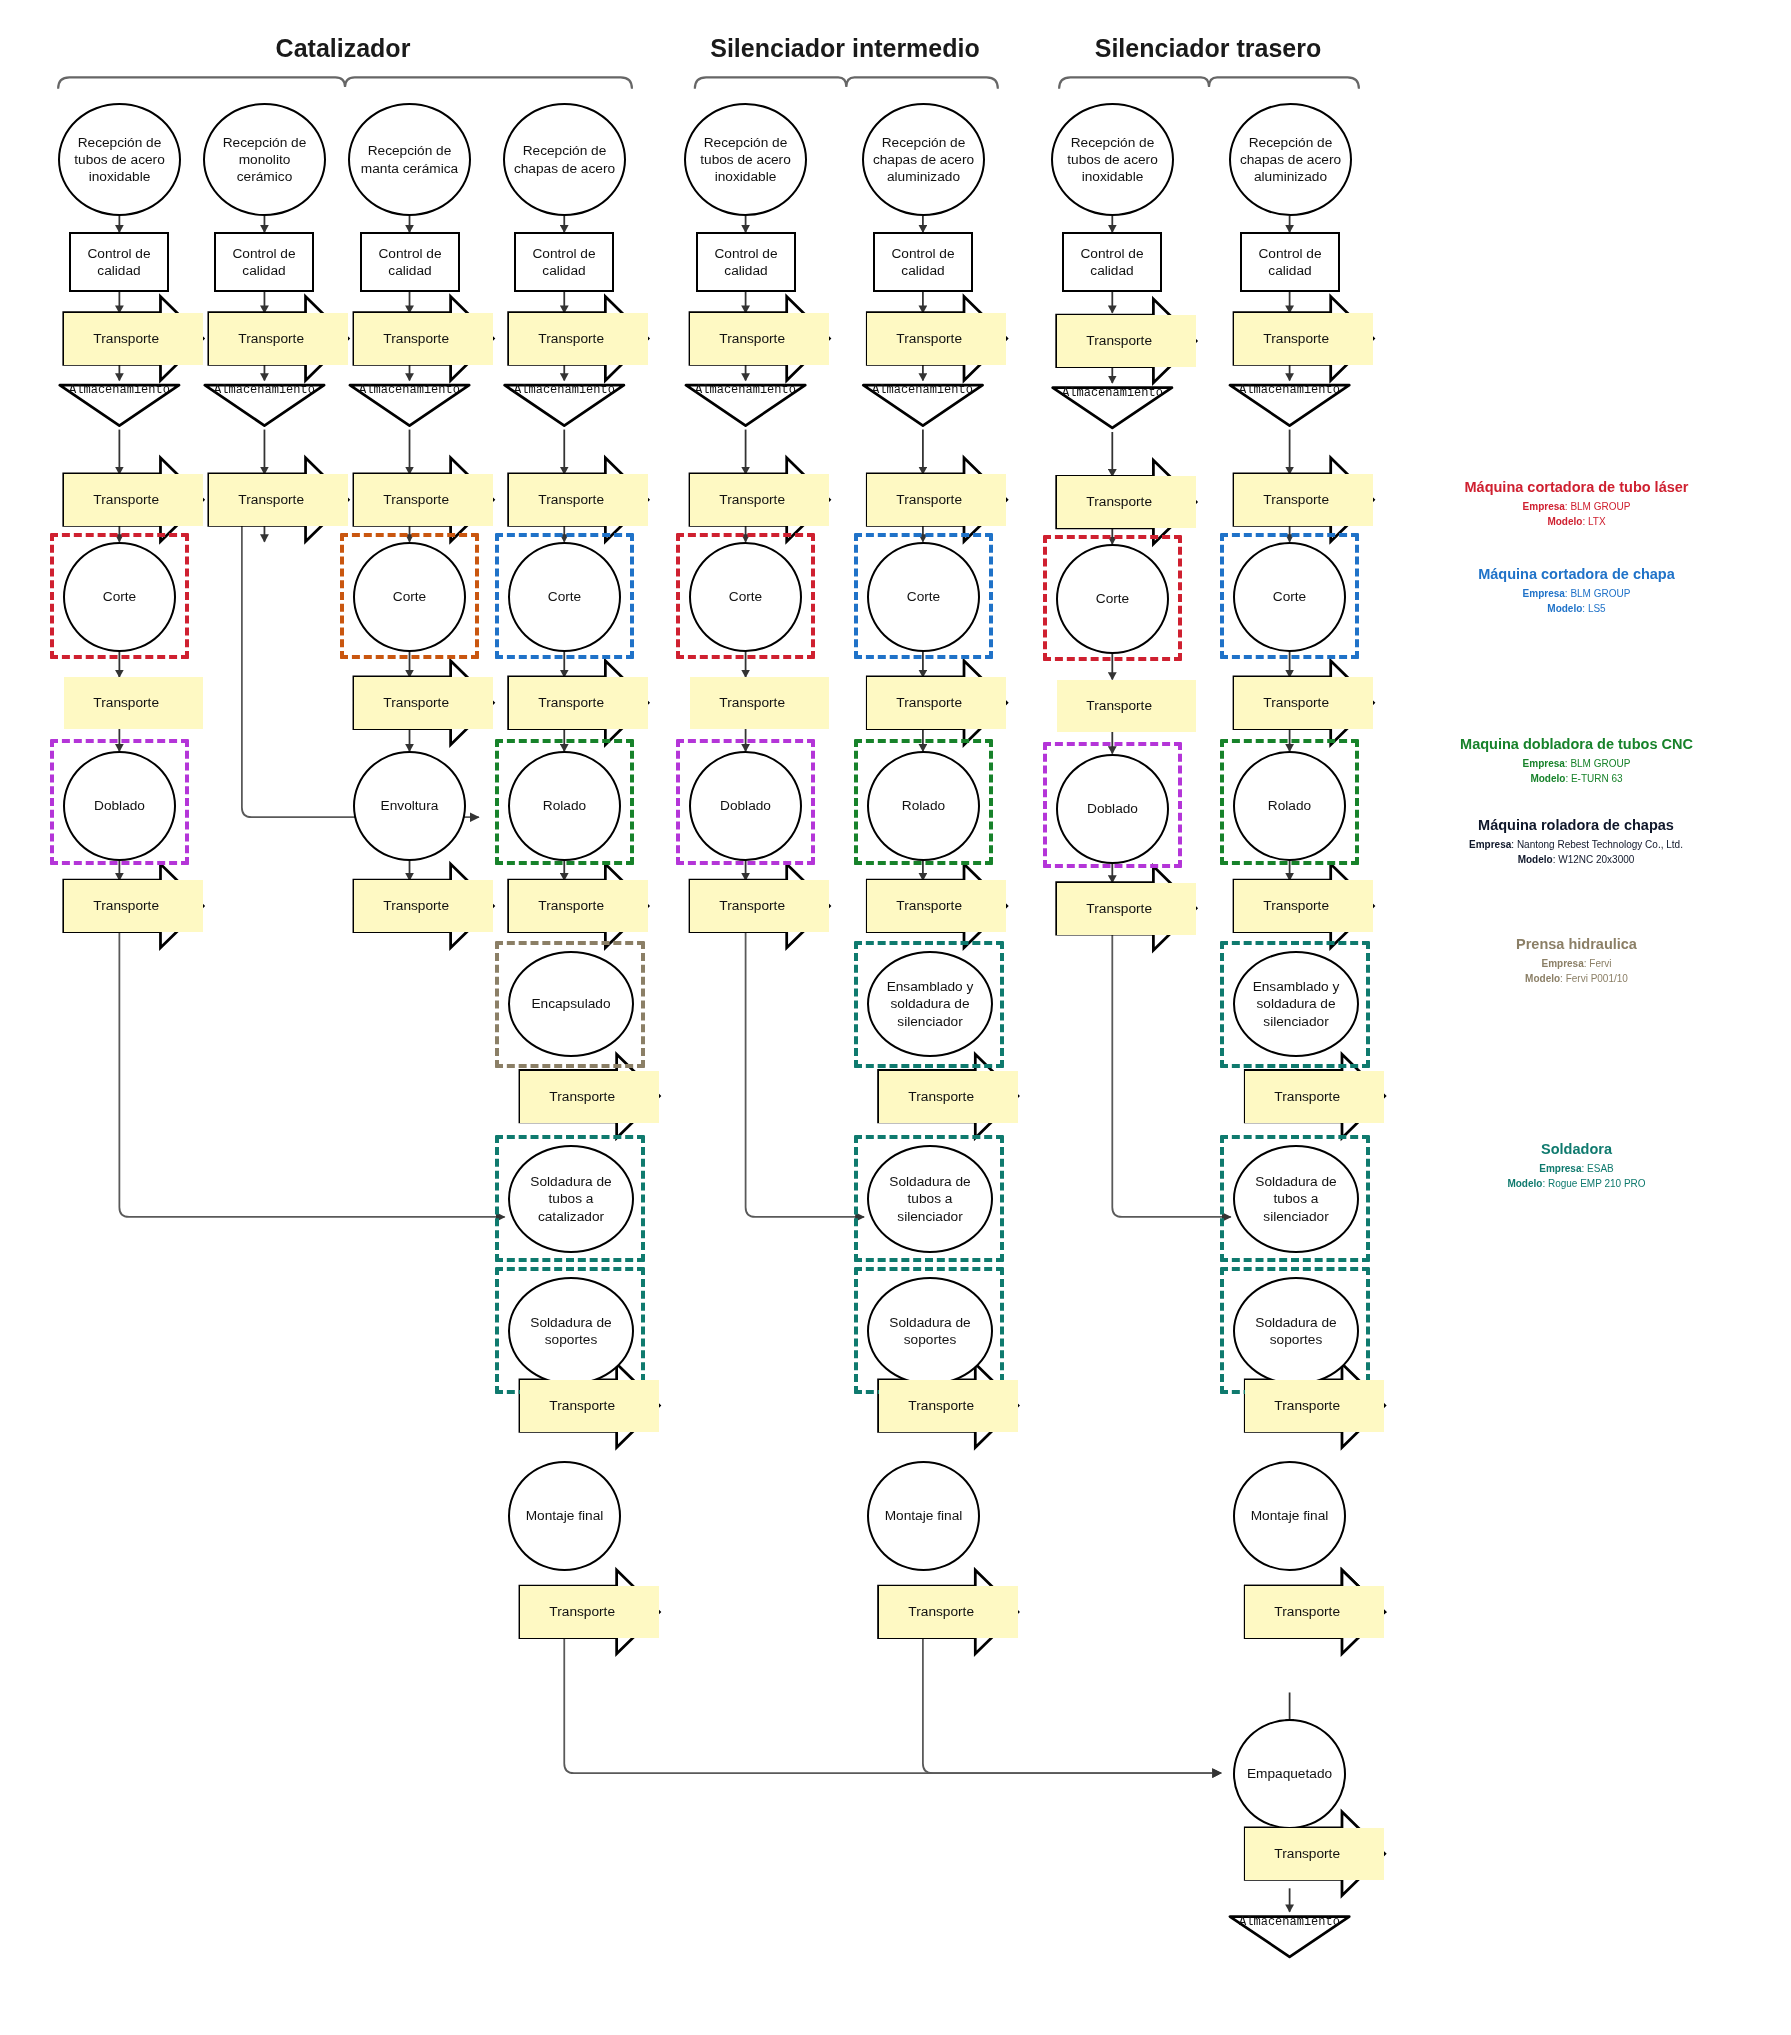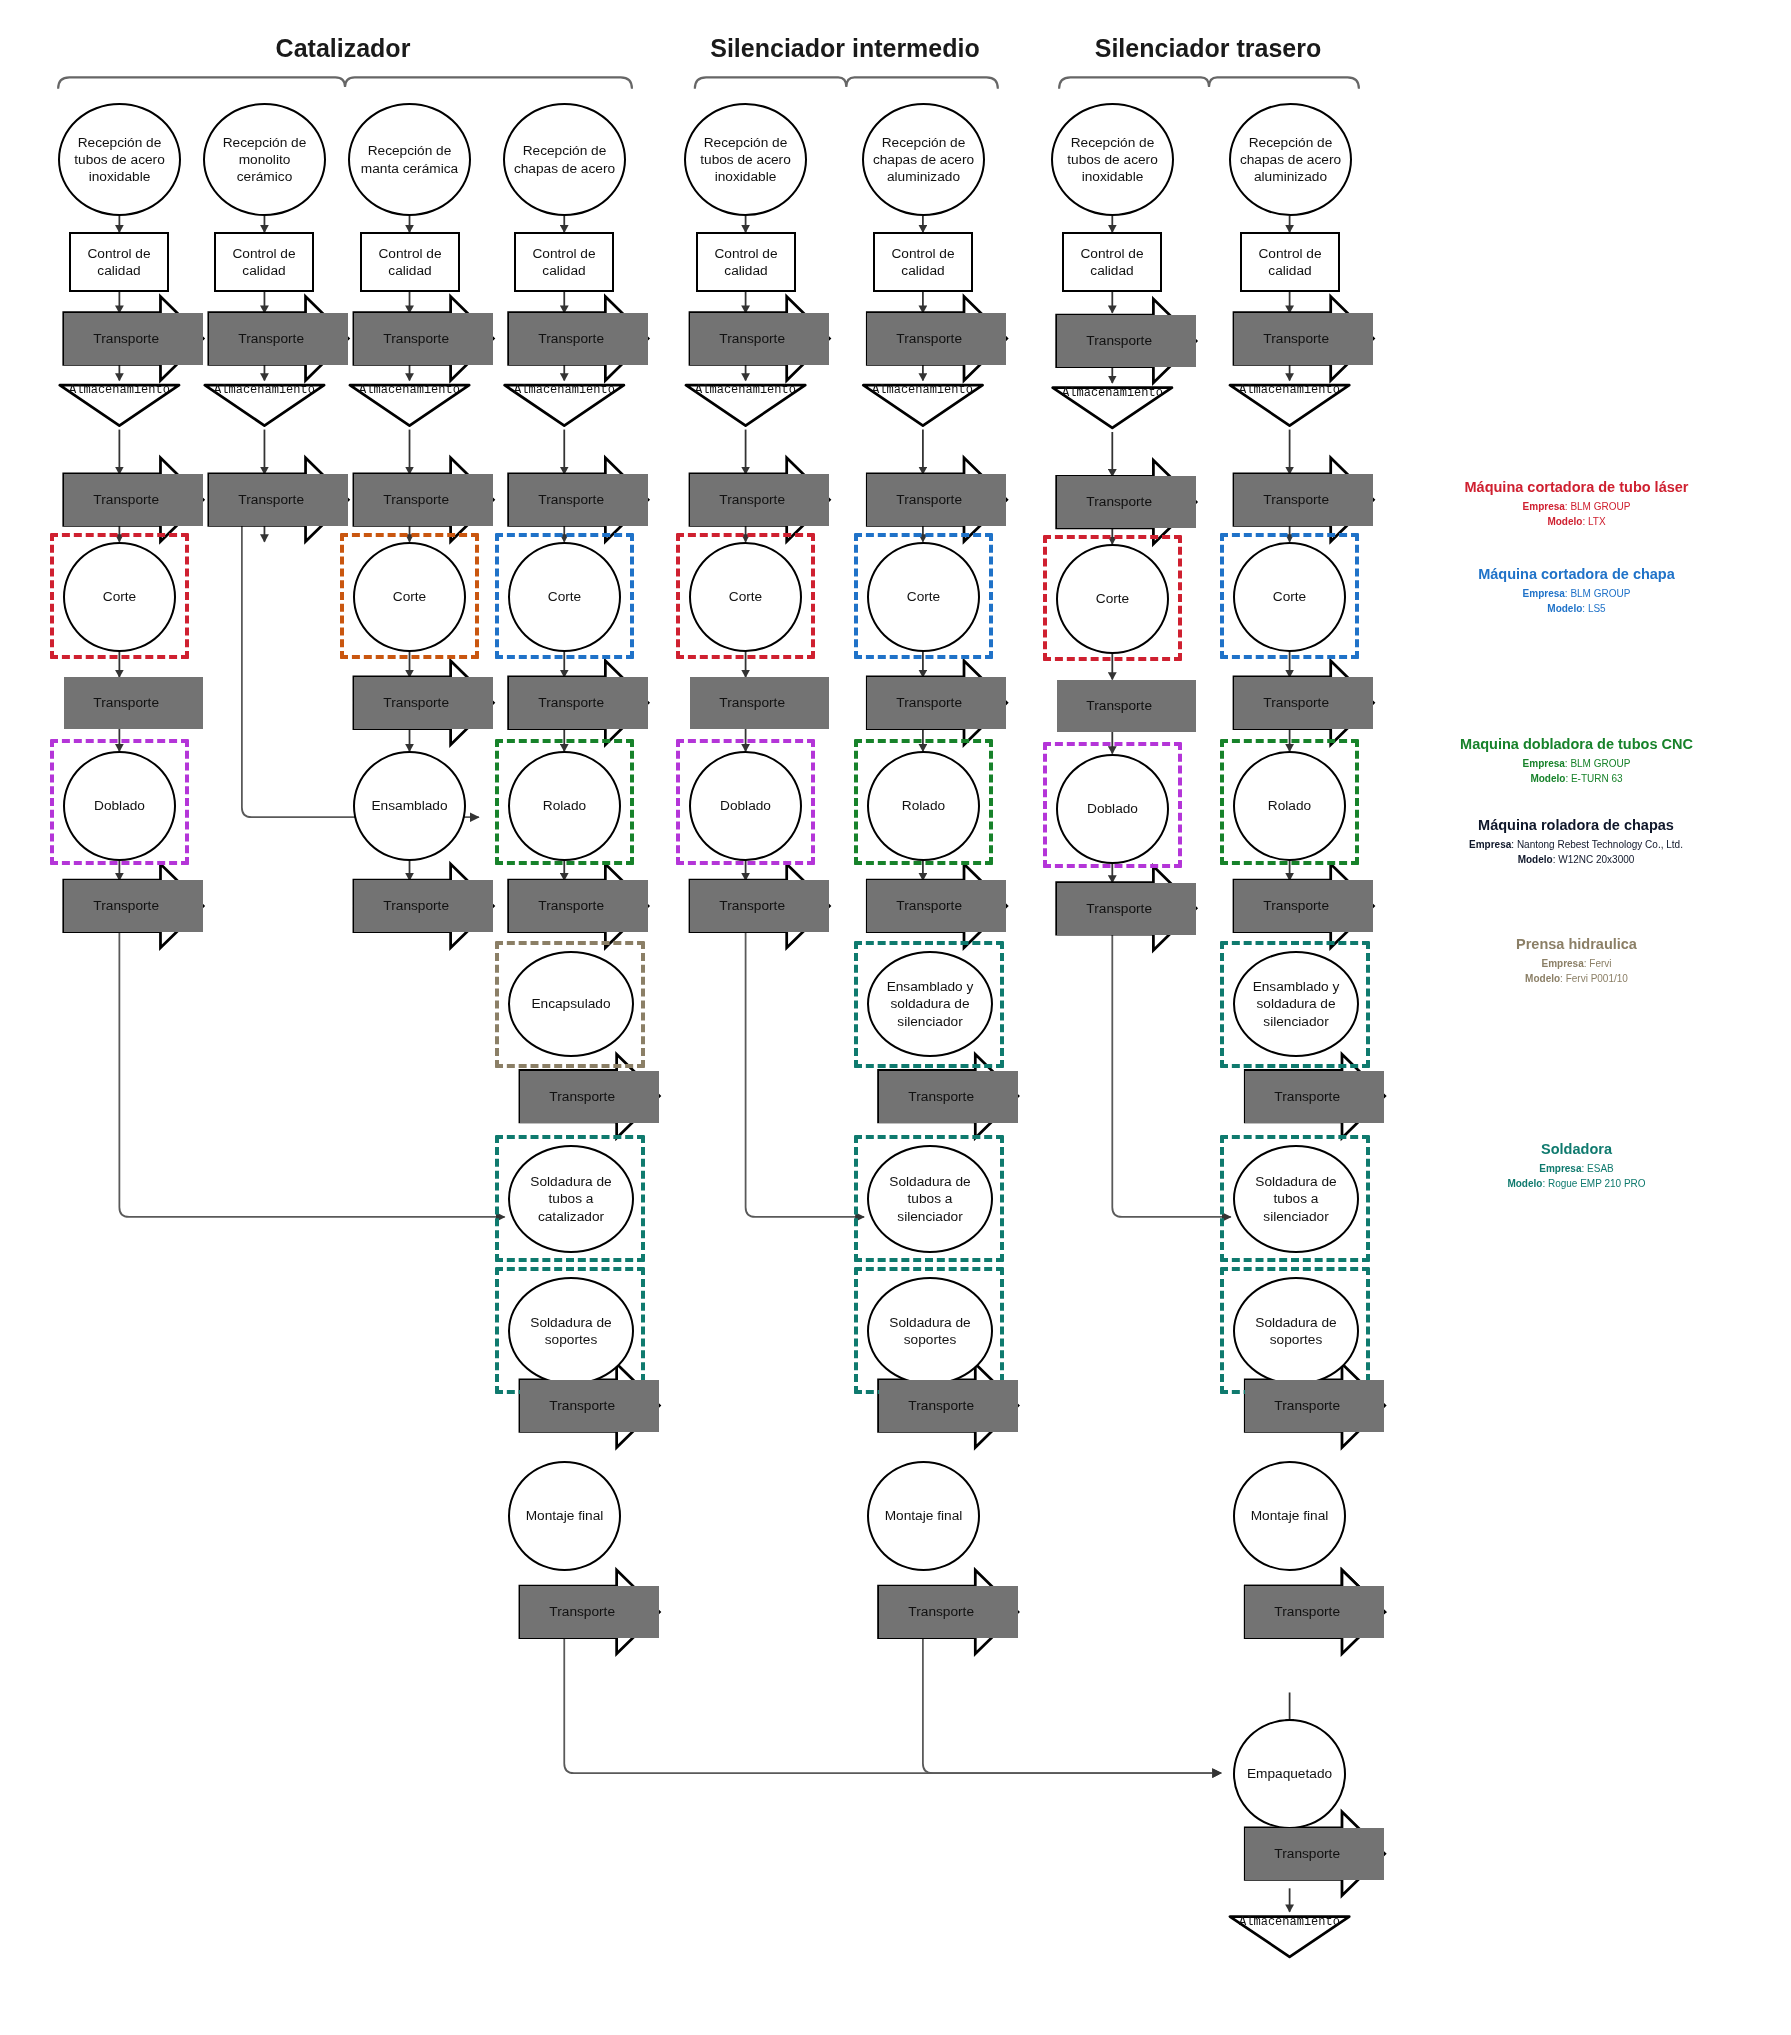--- a/index.html
+++ b/index.html
@@ -10,21 +10,21 @@
   .grp-title{position:absolute;font-weight:bold;font-size:25px;color:#1a1a1a;text-align:center;white-space:nowrap;}
   .node{position:absolute;box-sizing:border-box;display:flex;align-items:center;justify-content:center;text-align:center;}
   .node .lbl{line-height:1.25;}
   
   .n-circle{border:2.4px solid #000;border-radius:50%;background:#fff;}
   .n-circle .lbl{font-size:13.7px;color:#111;padding:0 4.8px;}
   
   .n-box{border:2.4px solid #000;background:#fff;}
   .n-box .lbl{font-size:13.7px;color:#111;}
   
-  .n-arrow{background:#737373;}
+  .n-arrow{background:#fef9c3;}
   .n-arrow .lbl{font-size:13.7px;color:#111;position:relative;z-index:3;left:-7.3px;}
   
   .n-tri{background:transparent;}
   .n-tri .lbl{font-size:12px;color:#111;position:relative;z-index:3;top:-14.5px;font-family:Liberation Mono, monospace;}
   .hl{position:absolute;box-sizing:border-box;border-style:dashed;border-width:4px;border-radius:1.6px;}
   .legend{position:absolute;text-align:center;}
   .legend .l-title{font-weight:bold;font-size:14.5px;line-height:1.5;}
   .legend .l-row{font-size:10px;line-height:1.5;}
   .legend .l-row b{font-weight:bold;}
 </style>
@@ -312,21 +312,21 @@
   <div class="node n-arrow" style="left:354px;top:474px;width:139px;height:52px;">
       <span class="lbl">Transporte</span>
     </div>
   <div class="node n-circle" style="left:353px;top:542px;width:113px;height:110px;">
       <span class="lbl">Corte</span>
     </div>
   <div class="node n-arrow" style="left:354px;top:677px;width:139px;height:52px;">
       <span class="lbl">Transporte</span>
     </div>
   <div class="node n-circle" style="left:353px;top:751px;width:113px;height:110px;">
-      <span class="lbl">Ensamblado</span>
+      <span class="lbl">Envoltura</span>
     </div>
   <div class="node n-arrow" style="left:354px;top:880px;width:139px;height:52px;">
       <span class="lbl">Transporte</span>
     </div>
 
   <div class="node n-circle" style="left:503px;top:103px;width:123px;height:113px;">
       <span class="lbl">Recepción de chapas de acero</span>
     </div>
   <div class="node n-box" style="left:514px;top:232px;width:100px;height:60px;">
       <span class="lbl">Control de calidad</span>

